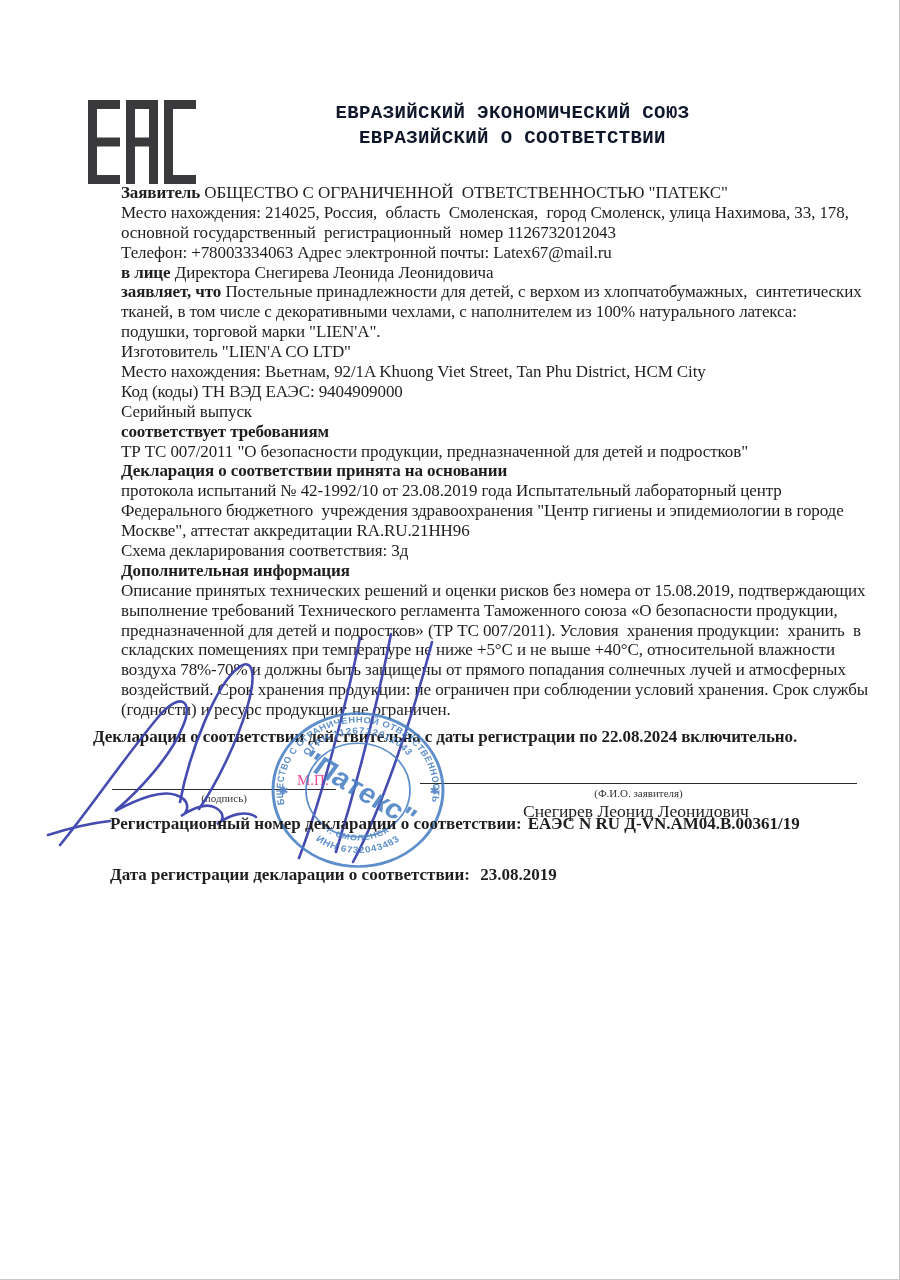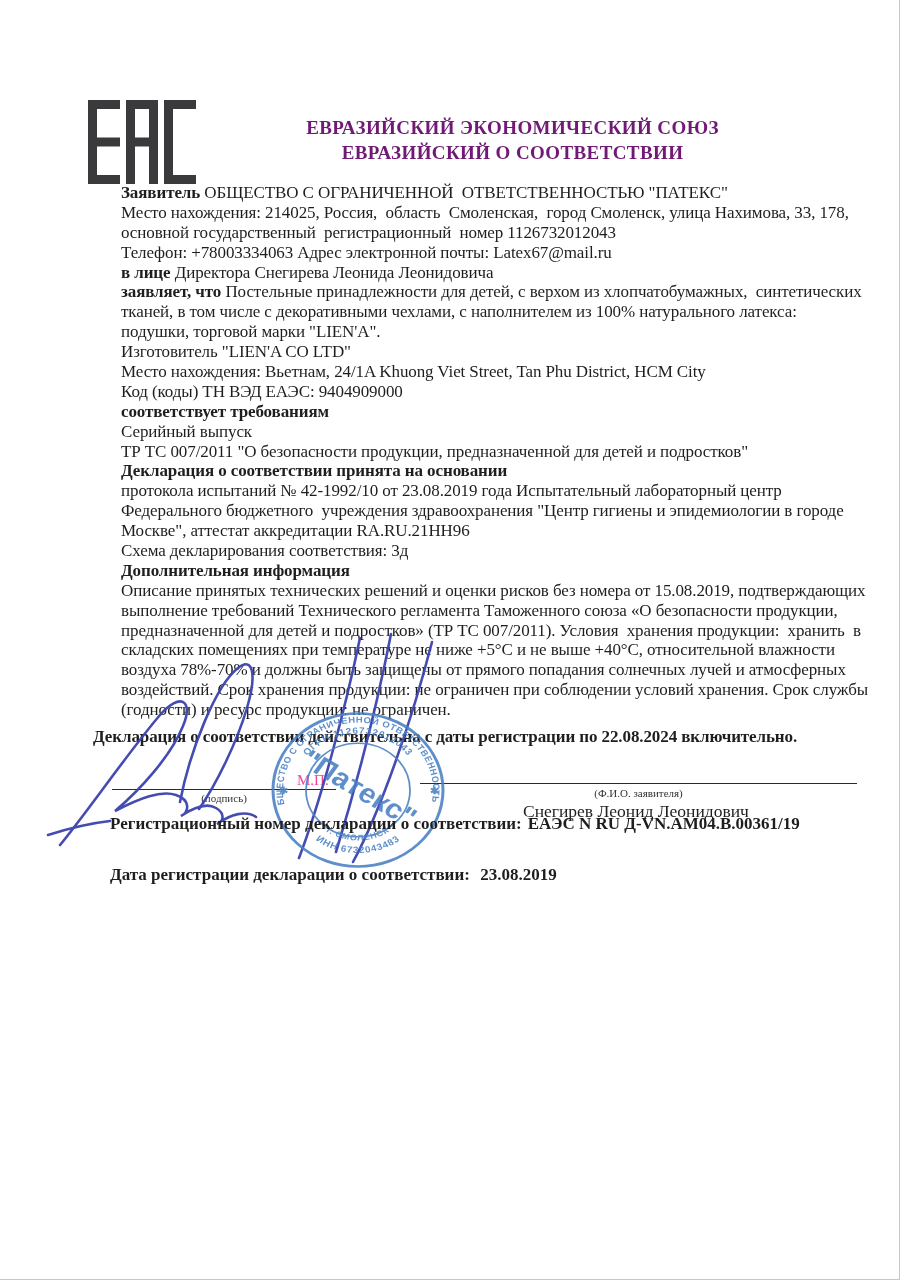--- a/index.html
+++ b/index.html
@@ -2,23 +2,23 @@
 <html><head>
 <meta charset="utf-8">
 <style>
   html,body{margin:0;padding:0;background:#e9e9e9;}
   .page{
     position:relative;width:900px;height:1280px;background:#ffffff;
     font-family:"Liberation Serif", serif;color:#1e1e1e;overflow:hidden;
     box-shadow:inset -1px 0 0 #c8c8c8, inset 0 -1px 0 #c8c8c8;
   }
   .title{
-    position:absolute;left:125px;right:0;top:115px;text-align:center;
-    font-family:Liberation Serif, serif;font-weight:bold;
-    font-size:19px;line-height:25px;letter-spacing:.4px;color:#701a75;
+    position:absolute;left:125px;right:0;top:101px;text-align:center;
+    font-family:Liberation Mono, monospace;font-weight:bold;
+    font-size:19px;line-height:25px;letter-spacing:.4px;color:#0f172a;
   }
   .eac{position:absolute;left:88px;top:100px;}
   #doc-body{
     position:absolute;left:93px;top:183px;width:770px;
     font-size:17px;
   }
   .doc-line{white-space:pre;line-height:19.9px;height:19.9px;letter-spacing:-0.1px;margin-left:28px;}
   .b{font-weight:bold;}
   .validity{
     position:absolute;left:93px;top:727px;font-size:17px;font-weight:bold;
@@ -69,24 +69,24 @@
   <div id="doc-body">
       <div class="doc-line"><span class="b">Заявитель </span><span>ОБЩЕСТВО С ОГРАНИЧЕННОЙ  ОТВЕТСТВЕННОСТЬЮ "ПАТЕКС"</span></div>
       <div class="doc-line"><span>Место нахождения: 214025, Россия,  область  Смоленская,  город Смоленск, улица Нахимова, 33, 178,</span></div>
       <div class="doc-line"><span>основной государственный  регистрационный  номер 1126732012043</span></div>
       <div class="doc-line"><span>Телефон: +78003334063 Адрес электронной почты: Latex67@mail.ru</span></div>
       <div class="doc-line"><span class="b">в лице </span><span>Директора Снегирева Леонида Леонидовича</span></div>
       <div class="doc-line"><span class="b">заявляет, что </span><span>Постельные принадлежности для детей, с верхом из хлопчатобумажных,  синтетических</span></div>
       <div class="doc-line"><span>тканей, в том числе с декоративными чехлами, с наполнителем из 100% натурального латекса:</span></div>
       <div class="doc-line"><span>подушки, торговой марки "LIEN'A".</span></div>
       <div class="doc-line"><span>Изготовитель "LIEN'A CO LTD"</span></div>
-      <div class="doc-line"><span>Место нахождения: Вьетнам, 24/1A Khuong Viet Street, Tan Phu District, HCM City</span></div>
+      <div class="doc-line"><span>Место нахождения: Вьетнам, 92/1A Khuong Viet Street, Tan Phu District, HCM City</span></div>
       <div class="doc-line"><span>Код (коды) ТН ВЭД ЕАЭС: 9404909000</span></div>
+      <div class="doc-line"><span>Серийный выпуск</span></div>
       <div class="doc-line"><span class="b">соответствует требованиям</span></div>
-      <div class="doc-line"><span>Серийный выпуск</span></div>
       <div class="doc-line"><span>ТР ТС 007/2011 "О безопасности продукции, предназначенной для детей и подростков"</span></div>
       <div class="doc-line"><span class="b">Декларация о соответствии принята на основании</span></div>
       <div class="doc-line"><span>протокола испытаний № 42-1992/10 от 23.08.2019 года Испытательный лабораторный центр</span></div>
       <div class="doc-line"><span>Федерального бюджетного  учреждения здравоохранения "Центр гигиены и эпидемиологии в городе</span></div>
       <div class="doc-line"><span>Москве", аттестат аккредитации RA.RU.21НН96</span></div>
       <div class="doc-line"><span>Схема декларирования соответствия: 3д</span></div>
       <div class="doc-line"><span class="b">Дополнительная информация</span></div>
       <div class="doc-line"><span>Описание принятых технических решений и оценки рисков без номера от 15.08.2019, подтверждающих</span></div>
       <div class="doc-line"><span>выполнение требований Технического регламента Таможенного союза «О безопасности продукции,</span></div>
       <div class="doc-line"><span>предназначенной для детей и подростков» (ТР ТС 007/2011). Условия  хранения продукции:  хранить  в</span></div>

